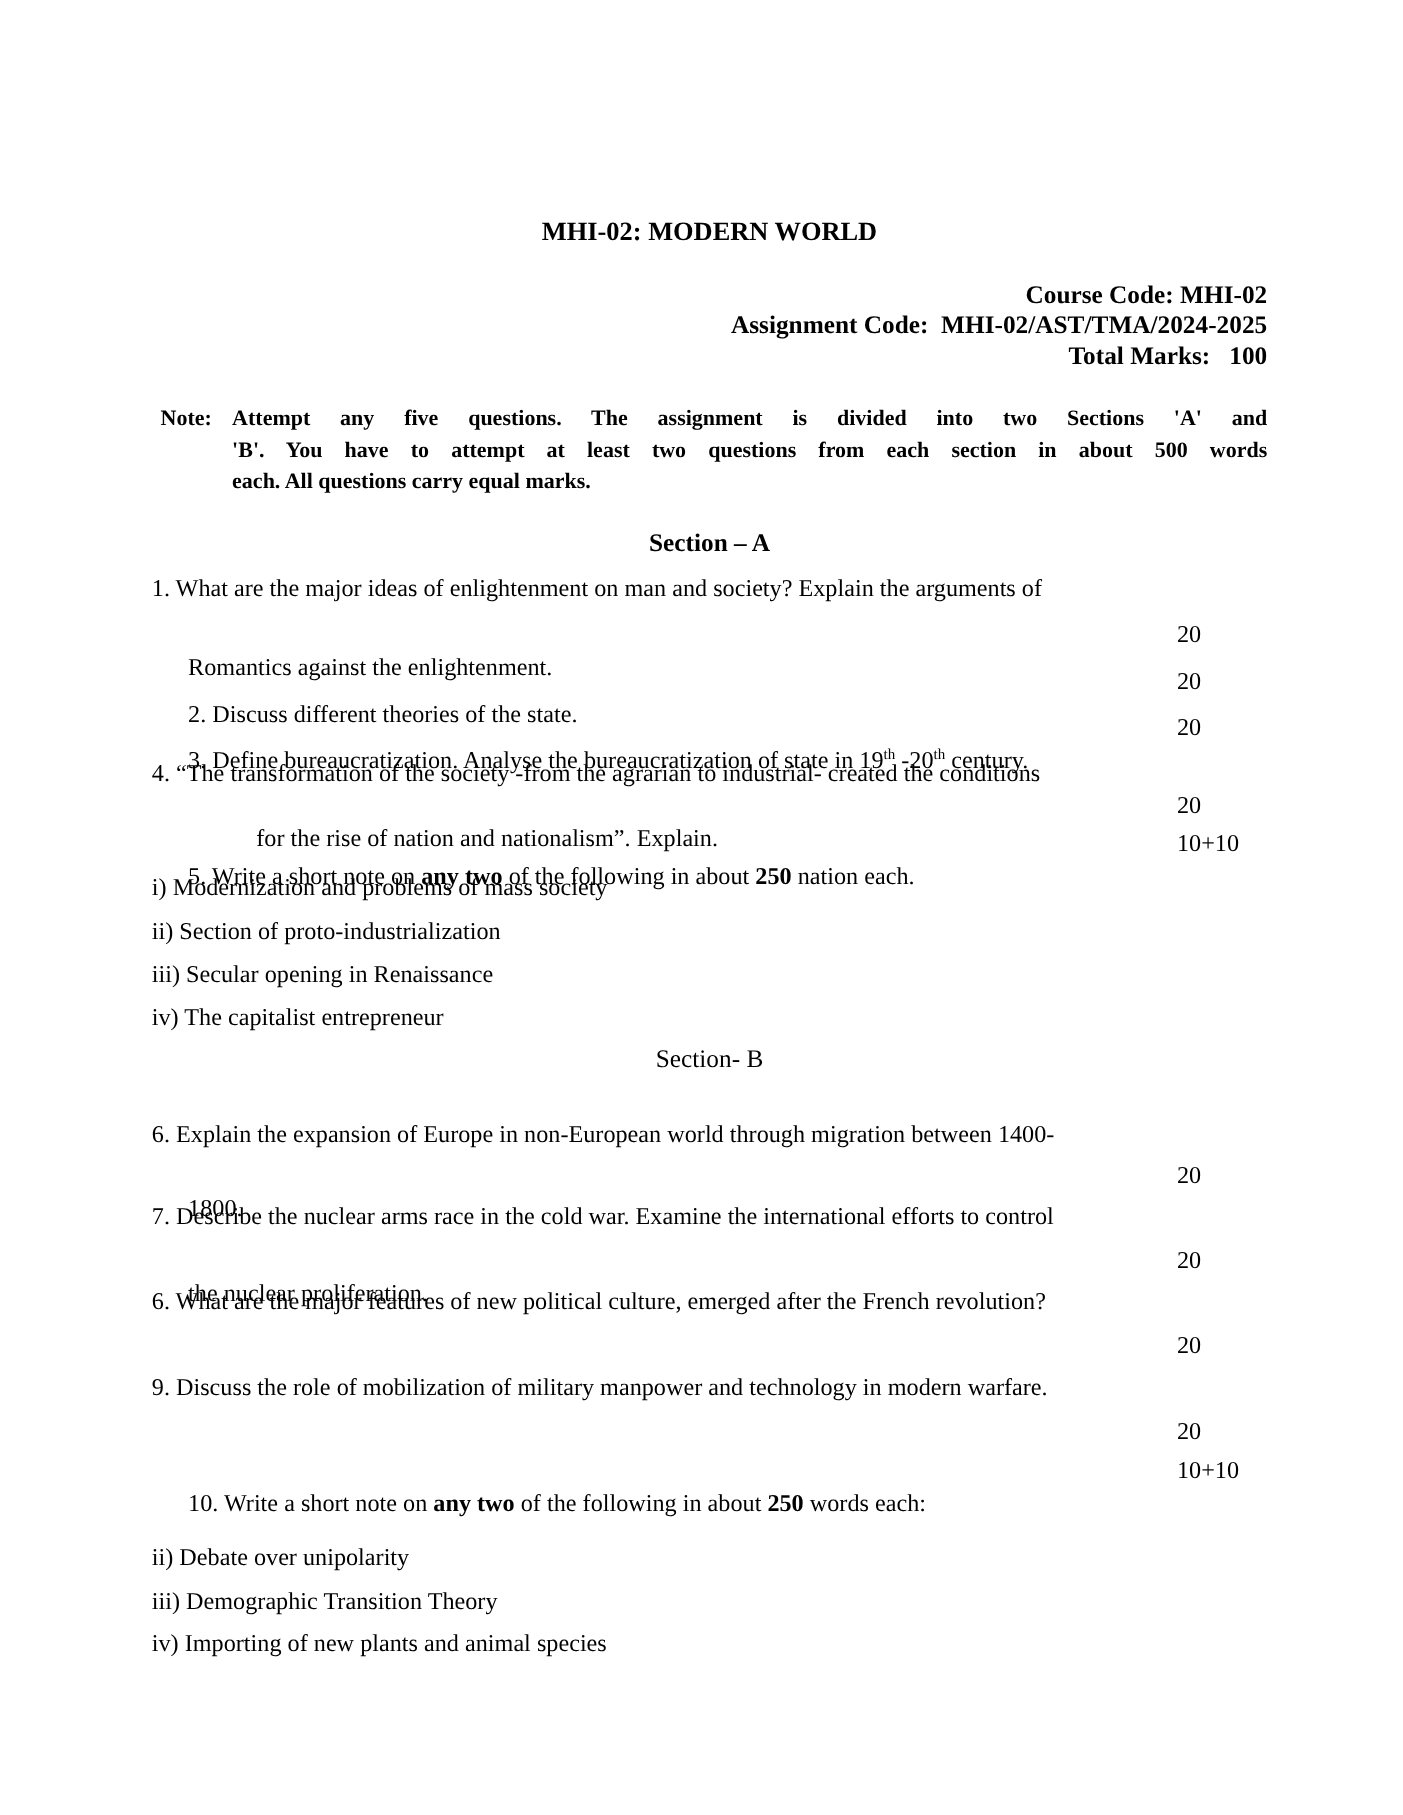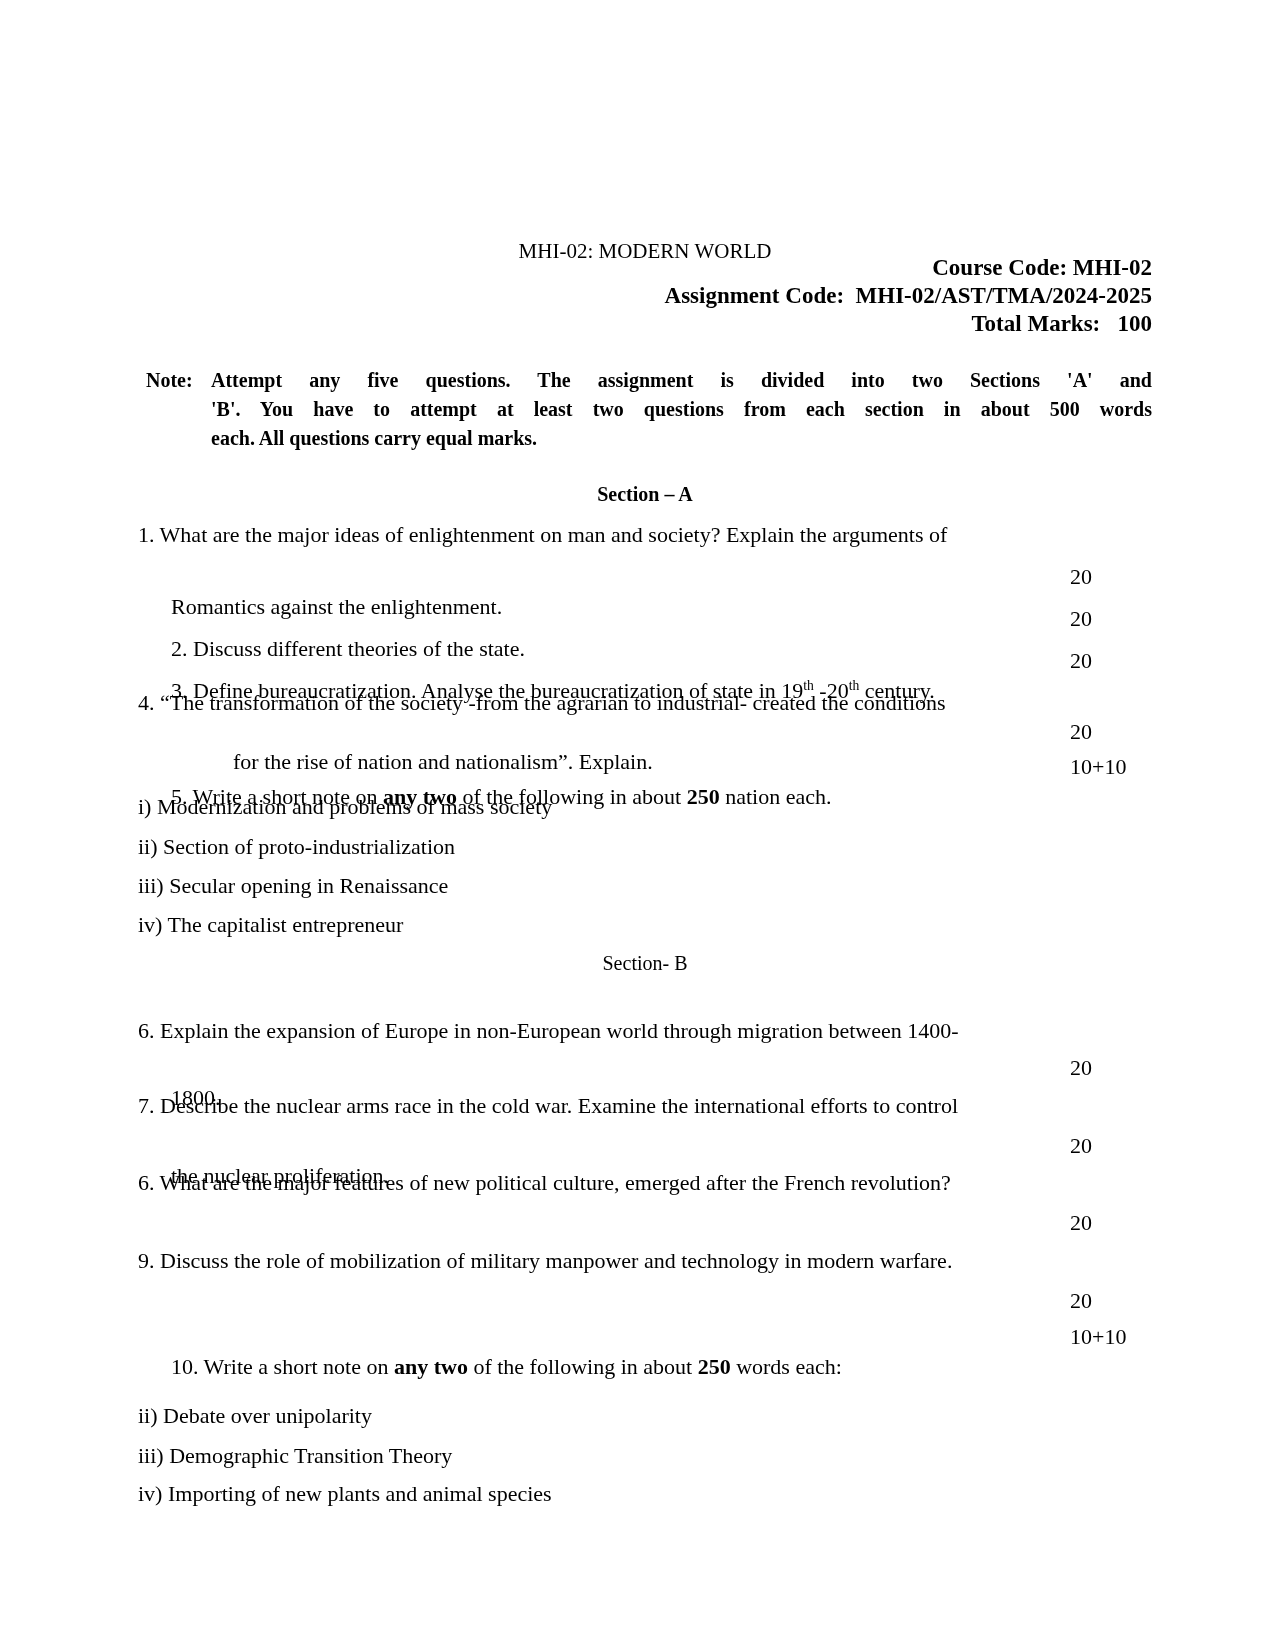--- a/index.html
+++ b/index.html
@@ -29,36 +29,36 @@
   }
   .center { text-align: center; }
   .right  { text-align: right; }
   .bold   { font-weight: bold; }
   .marks {
     position: absolute;
     left: 932px;
     top: 0;
     white-space: pre;
   }
-  .title-row { font-size: 21px; font-weight: normal; margin-top: 40px; }
+  .title-row { font-size: 24px; font-weight: bold; }
   .hdr-row   { font-size: 23px; font-weight: bold; }
   .note-wrap {
     position: absolute;
     left: 8px;
     top: 366px;
     width: 1006px;
     font-size: 20px;
     font-weight: bold;
     line-height: 29px;
   }
   .note-label { position: absolute; left: 0; top: 0; }
   .note-body  { margin-left: 65px; width: 941px; }
   .note-line  { text-align: justify; text-align-last: justify; }
   .note-line.last { text-align: left; text-align-last: left; font-family: Liberation Serif, serif; }
-  .sec-heading { font-size: 20px; }
+  .sec-heading { font-size: 23px; }
   .indent2 { padding-left: 62px; }
   sup.th {
     font-size: 0.62em;
     vertical-align: super;
     line-height: 0;
   }
 </style>
 </head>
 <body>
 

